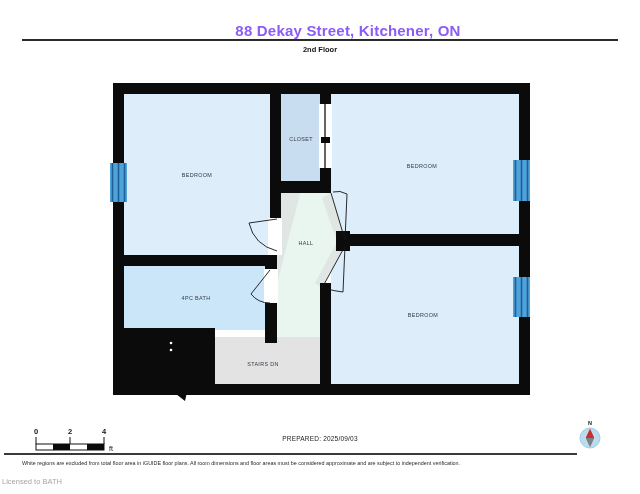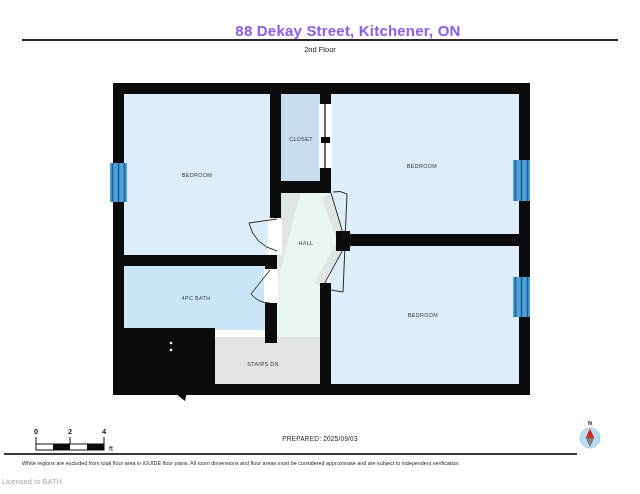--- a/index.html
+++ b/index.html
@@ -1,21 +1,21 @@
 <!DOCTYPE html>
 <html><head>
 <meta charset="utf-8">
 <style>
   html,body{margin:0;padding:0;background:#fff;}
   #page{position:relative;width:640px;height:494px;background:#ffffff;overflow:hidden;
         font-family:"Liberation Sans", sans-serif;}
   .abs{position:absolute;}
   #title{top:22px;left:0;width:640px;text-align:center;font-size:15px;font-weight:bold;color:#8b5cf6;letter-spacing:.2px;padding-left:28px;}
   #title-rule{top:39px;left:22px;width:596px;height:2px;background:#2a2a2a;}
-  #subtitle{top:45px;left:0;width:640px;text-align:center;font-size:7.5px;font-weight:normal;color:#111;}
+  #subtitle{top:45px;left:0;width:640px;text-align:center;font-size:7.5px;font-weight:bold;color:#111;}
   #plan-svg{top:0;left:0;}
   #prepared{top:435px;left:0;width:640px;text-align:center;font-size:6.5px;color:#222;letter-spacing:.2px;}
   #bottom-rule{top:453px;left:4px;width:573px;height:2px;background:#3a3a3a;}
   #disclaimer{top:460px;left:22px;width:540px;font-size:5.4px;color:#2b2b2b;}
   #license{top:477px;left:2px;font-size:7.5px;color:#a5a5a5;}
   svg text{font-family:"Liberation Sans", sans-serif;}
   .room-label{font-size:5.4px;fill:#333a44;letter-spacing:.35px;}
   .scale-num{font-size:7.5px;font-weight:bold;fill:#111;}
   .ft-label{font-size:7px;fill:#111;}
   .n-label{font-size:5.5px;font-weight:bold;fill:#222;}

